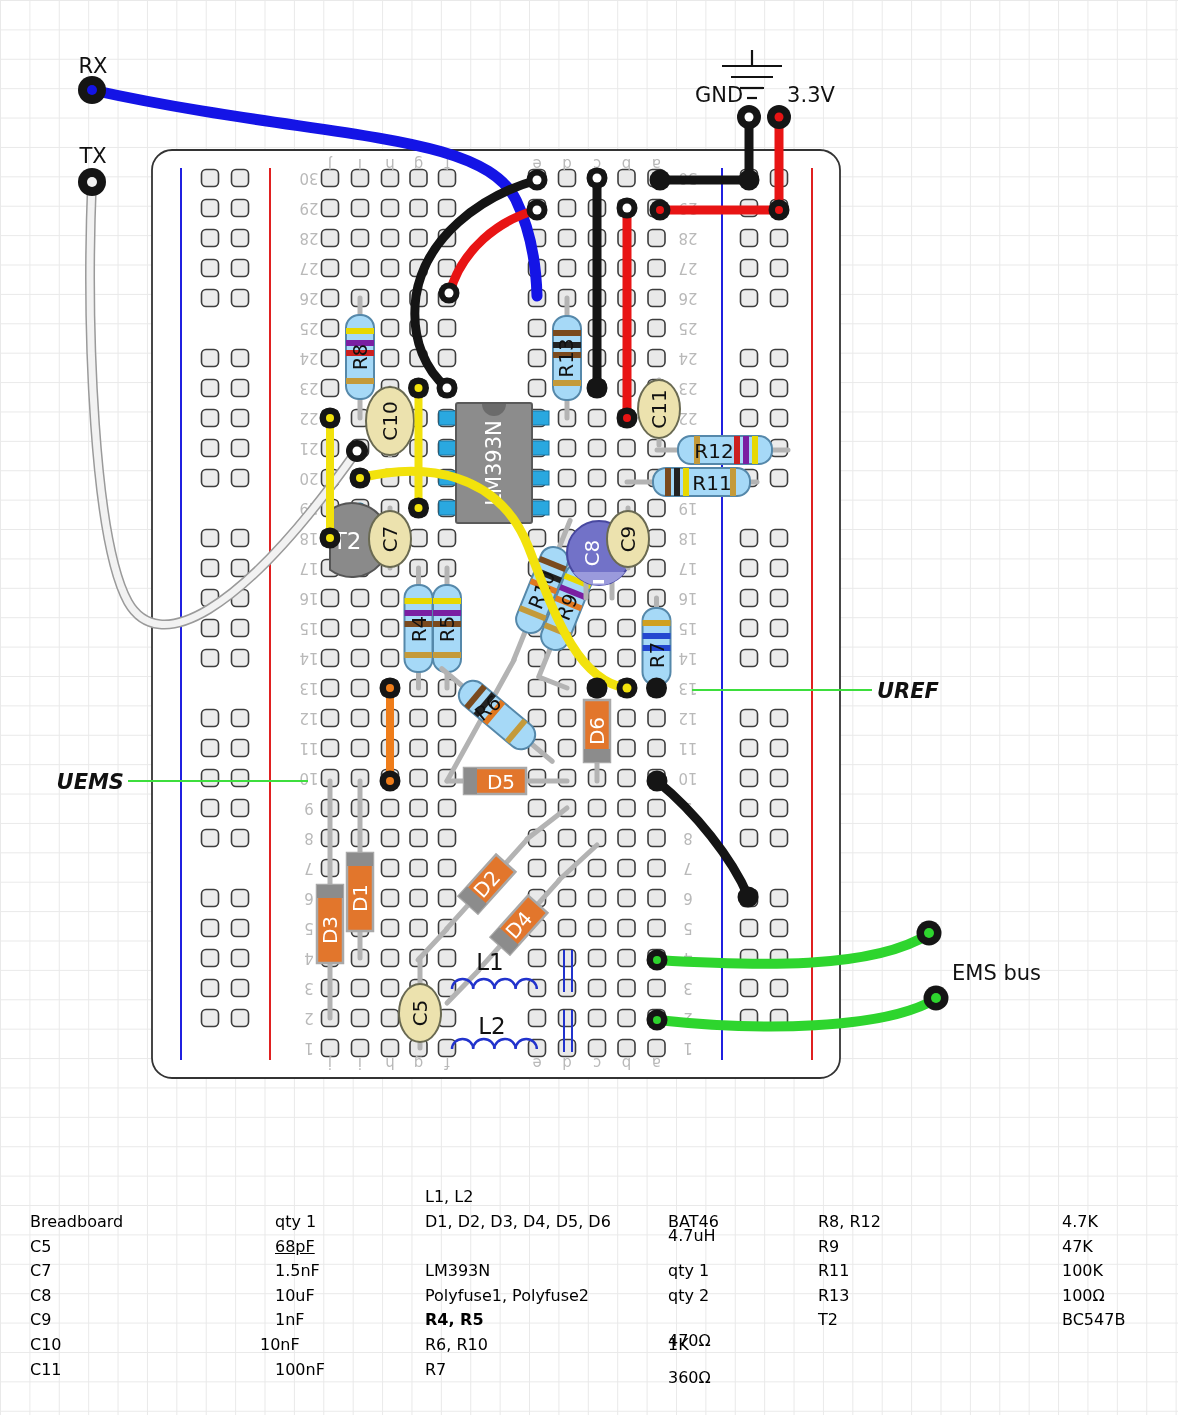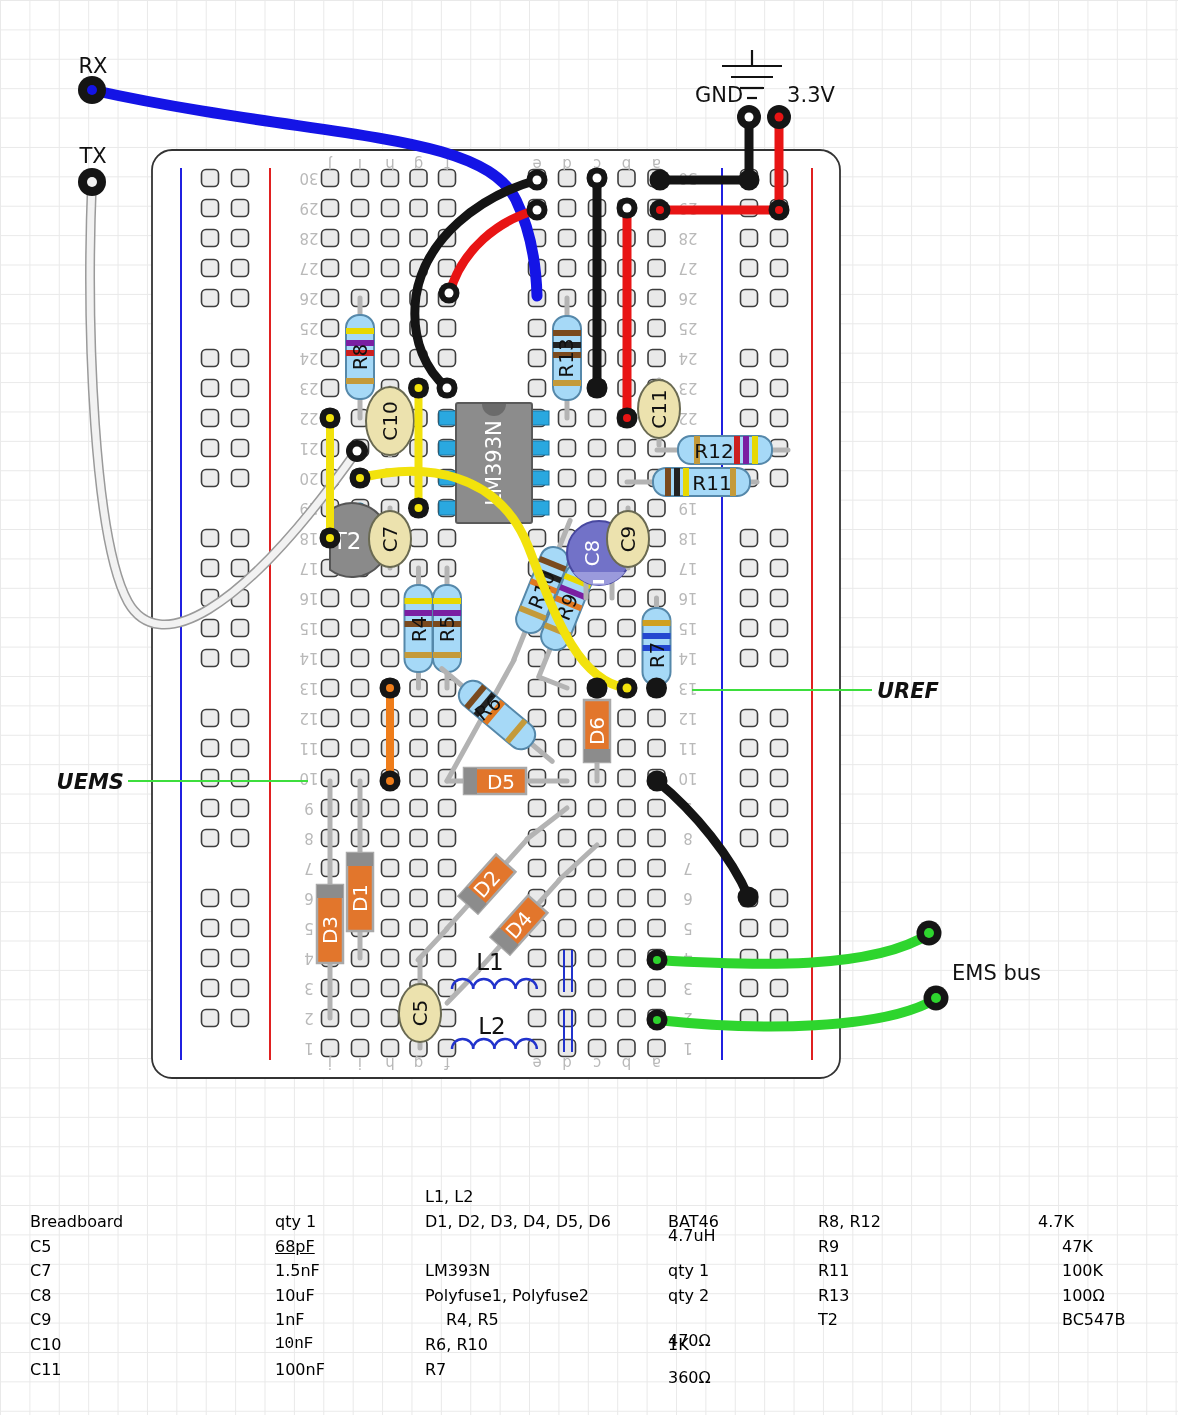--- a/index.html
+++ b/index.html
@@ -858,47 +858,47 @@
   <text class="annbi" x="124" y="789" text-anchor="end">UEMS</text>
   <text class="ann" x="952" y="980">EMS bus</text>
 </svg>
 
 <div id="parts-list">
       <span class="plcell" style="left: 30px; top: 1212px;">Breadboard</span>
       <span class="plcell" style="left: 275px; top: 1212px;">qty 1</span>
       <span class="plcell" style="left: 425px; top: 1212px;">D1, D2, D3, D4, D5, D6</span>
       <span class="plcell" style="left: 668px; top: 1212px;">BAT46</span>
       <span class="plcell" style="left: 818px; top: 1212px;">R8, R12</span>
-      <span class="plcell" style="left: 1038px; top: 1212px; text-align: center;">4.7K</span>
+      <span class="plcell" style="left: 1062px; top: 1212px; text-align: center;">4.7K</span>
       <span class="plcell" style="left: 30px; top: 1236.6px;">C5</span>
       <span class="plcell" style="left: 275px; top: 1236.6px; text-decoration: underline;">68pF</span>
       <span class="plcell" style="left: 425px; top: 1187px;">L1, L2</span>
       <span class="plcell" style="left: 668px; top: 1226px;">4.7uH</span>
       <span class="plcell" style="left: 818px; top: 1236.6px;">R9</span>
       <span class="plcell" style="left: 1062px; top: 1236.6px;">47K</span>
       <span class="plcell" style="left: 30px; top: 1261.2px;">C7</span>
       <span class="plcell" style="left: 275px; top: 1261.2px;">1.5nF</span>
       <span class="plcell" style="left: 425px; top: 1261.2px;">LM393N</span>
       <span class="plcell" style="left: 668px; top: 1261.2px;">qty 1</span>
       <span class="plcell" style="left: 818px; top: 1261.2px;">R11</span>
       <span class="plcell" style="left: 1062px; top: 1261.2px;">100K</span>
       <span class="plcell" style="left: 30px; top: 1285.8px;">C8</span>
       <span class="plcell" style="left: 275px; top: 1285.8px;">10uF</span>
       <span class="plcell" style="left: 425px; top: 1285.8px;">Polyfuse1, Polyfuse2</span>
       <span class="plcell" style="left: 668px; top: 1285.8px;">qty 2</span>
       <span class="plcell" style="left: 818px; top: 1285.8px;">R13</span>
       <span class="plcell" style="left: 1062px; top: 1285.8px;">100Ω</span>
       <span class="plcell" style="left: 30px; top: 1310.4px;">C9</span>
       <span class="plcell" style="left: 275px; top: 1310.4px;">1nF</span>
-      <span class="plcell" style="left: 446px; top: 1310.4px;">R4, R5</span>
+      <span class="plcell" style="left: 425px; top: 1310.4px; font-weight: bold;">R4, R5</span>
       <span class="plcell" style="left: 668px; top: 1287px; margin-top: 44px;">470Ω</span>
       <span class="plcell" style="left: 818px; top: 1310.4px;">T2</span>
       <span class="plcell" style="left: 1062px; top: 1310.4px;">BC547B</span>
       <span class="plcell" style="left: 30px; top: 1335px;">C10</span>
-      <span class="plcell" style="left: 275px; top: 1335px; font-family: Liberation Mono, monospace;">10nF</span>
+      <span class="plcell" style="left: 260px; top: 1335px;">10nF</span>
       <span class="plcell" style="left: 425px; top: 1335px;">R6, R10</span>
       <span class="plcell" style="left: 668px; top: 1335px;">1K</span>
       <span class="plcell" style="left: 30px; top: 1359.6px;">C11</span>
       <span class="plcell" style="left: 275px; top: 1359.6px;">100nF</span>
       <span class="plcell" style="left: 425px; top: 1359.6px;">R7</span>
       <span class="plcell" style="left: 668px; top: 1368px;">360Ω</span>
     </div>
 </div>
 
 </body></html>

